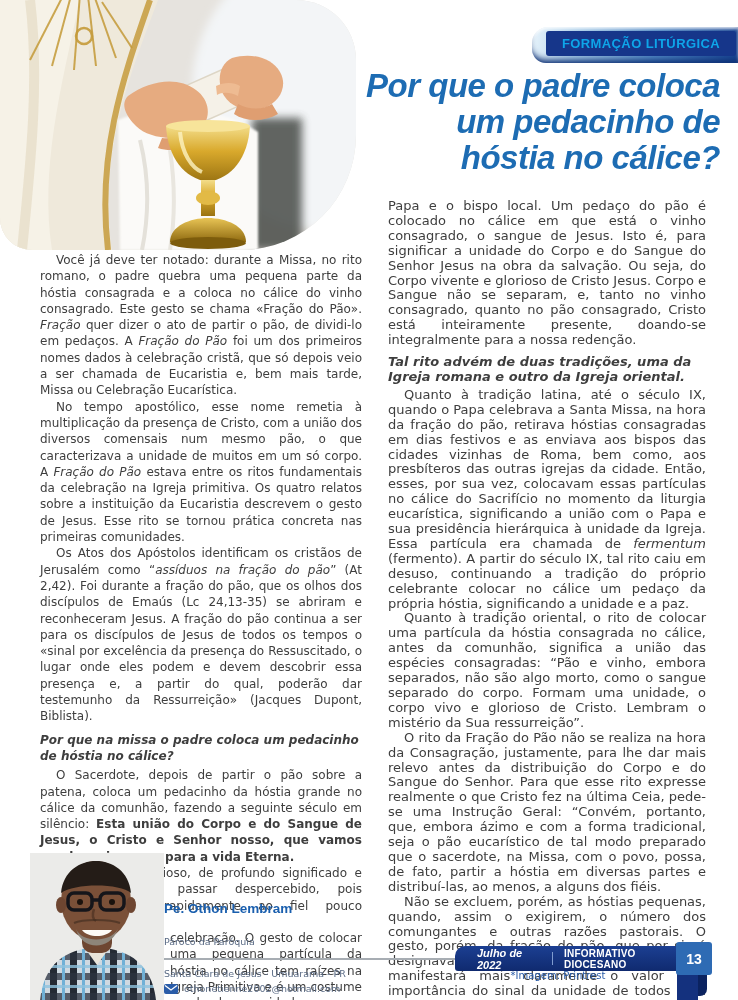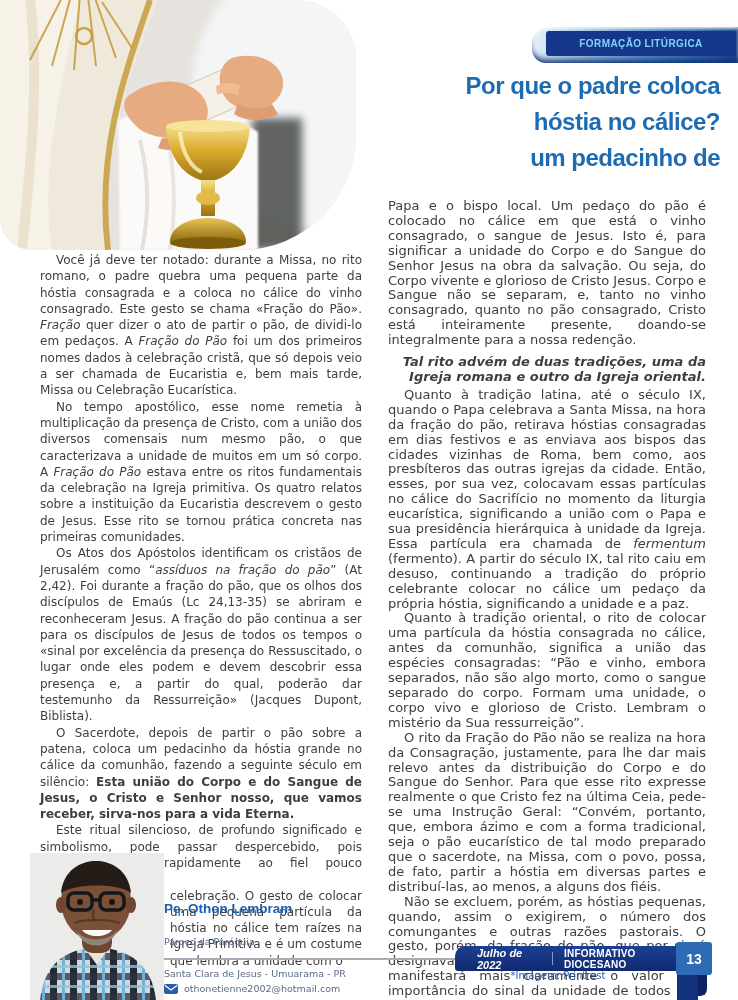--- a/index.html
+++ b/index.html
@@ -11,33 +11,33 @@
   .hero{position:absolute;left:0;top:0;width:356px;height:250px;
         border-radius:0 60px 115px 32px;overflow:hidden;}
   .hero svg{display:block;}
   
   .badge{position:absolute;left:532px;top:27px;width:206px;height:36px;
          background:linear-gradient(100deg,#eaf5fc 0%,#a8cce8 22%,#4f86c2 60%,#16418f 100%);
          border-radius:16px 0 0 14px;
          box-shadow:inset 0 -6px 6px -3px #0d2f73, inset 0 2px 3px rgba(255,255,255,.8);}
   .badge-inner{position:absolute;left:14px;top:4px;right:2px;bottom:7px;background:#16368a;
          border-radius:3px;display:flex;align-items:center;justify-content:center;
-         color:#7dd3fc;font-weight:bold;font-size:10px;letter-spacing:.4px;
+         color:#0ea5e9;font-weight:bold;font-size:13px;letter-spacing:.4px;
          font-family:"Liberation Sans",sans-serif;}
   
   .title{position:absolute;right:18px;top:68px;width:390px;text-align:right;
          color:#1d6cb3;font-family:"Liberation Sans",sans-serif;
-         font-weight:bold;font-size:24px;line-height:36px;letter-spacing:-.5px;}
+         font-weight:bold;font-style:italic;font-size:33px;line-height:36px;letter-spacing:-.5px;}
   
   .col{position:absolute;text-align:justify;}
   .col-left{left:40px;top:252px;width:322px;font-size:12px;line-height:16.3px;}
   .col-right{left:388px;top:199px;width:318px;font-size:13px;line-height:14.9px;}
   .col p{margin:0;}
   .col p.indent{text-indent:16px;}
-  .col p.heading{text-align:right;font-weight:bold;font-style:italic;margin:7px 0 3px;}
+  .col p.heading{text-align:left;font-weight:bold;font-style:italic;margin:7px 0 3px;}
   .col p.hang{margin-left:130px;}
   .seg-i{font-style:italic;}
   .seg-b{font-weight:bold;}
   
   .author-photo{position:absolute;left:30px;top:853px;width:134px;height:147px;overflow:hidden;}
   .author-info{position:absolute;left:164px;top:901px;width:230px;}
   .author-name{color:#1a5fae;font-weight:bold;font-size:13.5px;font-family:"Liberation Sans",sans-serif;}
   .author-detail{color:#5a6b85;font-size:9.5px;line-height:12px;margin-top:20px;}
   .author-email{display:flex;align-items:center;gap:6px;color:#5a6b85;font-size:9.5px;margin-top:3px;}
   .rule{position:absolute;left:164px;top:958px;width:292px;height:2px;background:#a7adb3;}
@@ -129,28 +129,29 @@
       </g>
     </svg>
   </div>
 
   <div class="badge">
     <div class="badge-inner">FORMAÇÃO LITÚRGICA</div>
   </div>
 
   <div class="title">
     <div>Por que o padre coloca</div>
+    <div>um pedacinho de</div>
     <div>hóstia no cálice?</div>
-    <div>um pedacinho de</div>
   </div>
 
   <div class="col col-left">
       <p class="indent"><span>Você já deve ter notado: durante a Missa, no rito romano, o padre quebra uma pequena parte da hóstia consagrada e a coloca no cálice do vinho consagrado. Este gesto se chama «Fração do Pão». </span><span class="seg-i">Fração</span><span> quer dizer o ato de partir o pão, de dividi-lo em pedaços. A </span><span class="seg-i">Fração do Pão</span><span> foi um dos primeiros nomes dados à celebração cristã, que só depois veio a ser chamada de Eucaristia e, bem mais tarde, Missa ou Celebração Eucarística.</span></p>
       <p class="indent"><span>No tempo apostólico, esse nome remetia à multiplicação da presença de Cristo, com a união dos diversos comensais num mesmo pão, o que caracterizava a unidade de muitos em um só corpo. A </span><span class="seg-i">Fração do Pão</span><span> estava entre os ritos fundamentais da celebração na Igreja primitiva. Os quatro relatos sobre a instituição da Eucaristia descrevem o gesto de Jesus. Esse rito se tornou prática concreta nas primeiras comunidades.</span></p>
       <p class="indent"><span>Os Atos dos Apóstolos identificam os cristãos de Jerusalém como “</span><span class="seg-i">assíduos na fração do pão</span><span>” (At 2,42). Foi durante a fração do pão, que os olhos dos discípulos de Emaús (Lc 24,13-35) se abriram e reconheceram Jesus. A fração do pão continua a ser para os discípulos de Jesus de todos os tempos o «sinal por excelência da presença do Ressuscitado, o lugar onde eles podem e devem descobrir essa presença e, a partir do qual, poderão dar testemunho da Ressurreição» (Jacques Dupont, Biblista).</span></p>
+      <p class="heading"><span class="seg-i seg-b">Por que na missa o padre coloca um pedacinho de hóstia no cálice</span><span class="seg-b">?</span></p>
       <p class="indent"><span>O Sacerdote, depois de partir o pão sobre a patena, coloca um pedacinho da hóstia grande no cálice da comunhão, fazendo a seguinte século em silêncio: </span><span class="seg-b">Esta união do Corpo e do Sangue de Jesus, o Cristo e Senhor nosso, que vamos receber, sirva-nos para a vida Eterna.</span></p>
       <p class="indent"><span>Este ritual silencioso, de profundo significado e simbolismo, pode passar despercebido, pois acontece muito rapidamente ao fiel pouco concentrado na</span></p>
       <p class=" hang"><span>celebração. O gesto de colocar uma pequena partícula da hóstia no cálice tem raízes na Igreja Primitiva e é um costume que lembra a unidade com o</span></p>
     </div>
   <div class="col col-right">
       <p class=""><span>Papa e o bispo local. Um pedaço do pão é colocado no cálice em que está o vinho consagrado, o sangue de Jesus. Isto é, para significar a unidade do Corpo e do Sangue do Senhor Jesus na obra da salvação. Ou seja, do Corpo vivente e glorioso de Cristo Jesus. Corpo e Sangue não se separam, e, tanto no vinho consagrado, quanto no pão consagrado, Cristo está inteiramente presente, doando-se integralmente para a nossa redenção.</span></p>
       <p class="heading"><span class="seg-i seg-b">Tal rito advém de duas tradições, uma da Igreja romana e outro da Igreja oriental.</span></p>
       <p class="indent"><span>Quanto à tradição latina, até o século IX, quando o Papa celebrava a Santa Missa, na hora da fração do pão, retirava hóstias consagradas em dias festivos e as enviava aos bispos das cidades vizinhas de Roma, bem como, aos presbíteros das outras igrejas da cidade. Então, esses, por sua vez, colocavam essas partículas no cálice do Sacrifício no momento da liturgia eucarística, significando a união com o Papa e sua presidência hierárquica à unidade da Igreja. Essa partícula era chamada de </span><span class="seg-i">fermentum</span><span> (fermento). A partir do século IX, tal rito caiu em desuso, continuando a tradição do próprio celebrante colocar no cálice um pedaço da própria hóstia, significando a unidade e a paz.</span></p>
       <p class="indent"><span>Quanto à tradição oriental, o rito de colocar uma partícula da hóstia consagrada no cálice, antes da comunhão, significa a união das espécies consagradas: “Pão e vinho, embora separados, não são algo morto, como o sangue separado do corpo. Formam uma unidade, o corpo vivo e glorioso de Cristo. Lembram o mistério da Sua ressurreição”.</span></p>
       <p class="indent"><span>O rito da Fração do Pão não se realiza na hora da Consagração, justamente, para lhe dar mais relevo antes da distribuição do Corpo e do Sangue do Senhor. Para que esse rito expresse realmente o que Cristo fez na última Ceia, pede-se uma Instrução Geral: “Convém, portanto, que, embora ázimo e com a forma tradicional, seja o pão eucarístico de tal modo preparado que o sacerdote, na Missa, com o povo, possa, de fato, partir a hóstia em diversas partes e distribuí-las, ao menos, a alguns dos fiéis.</span></p>

